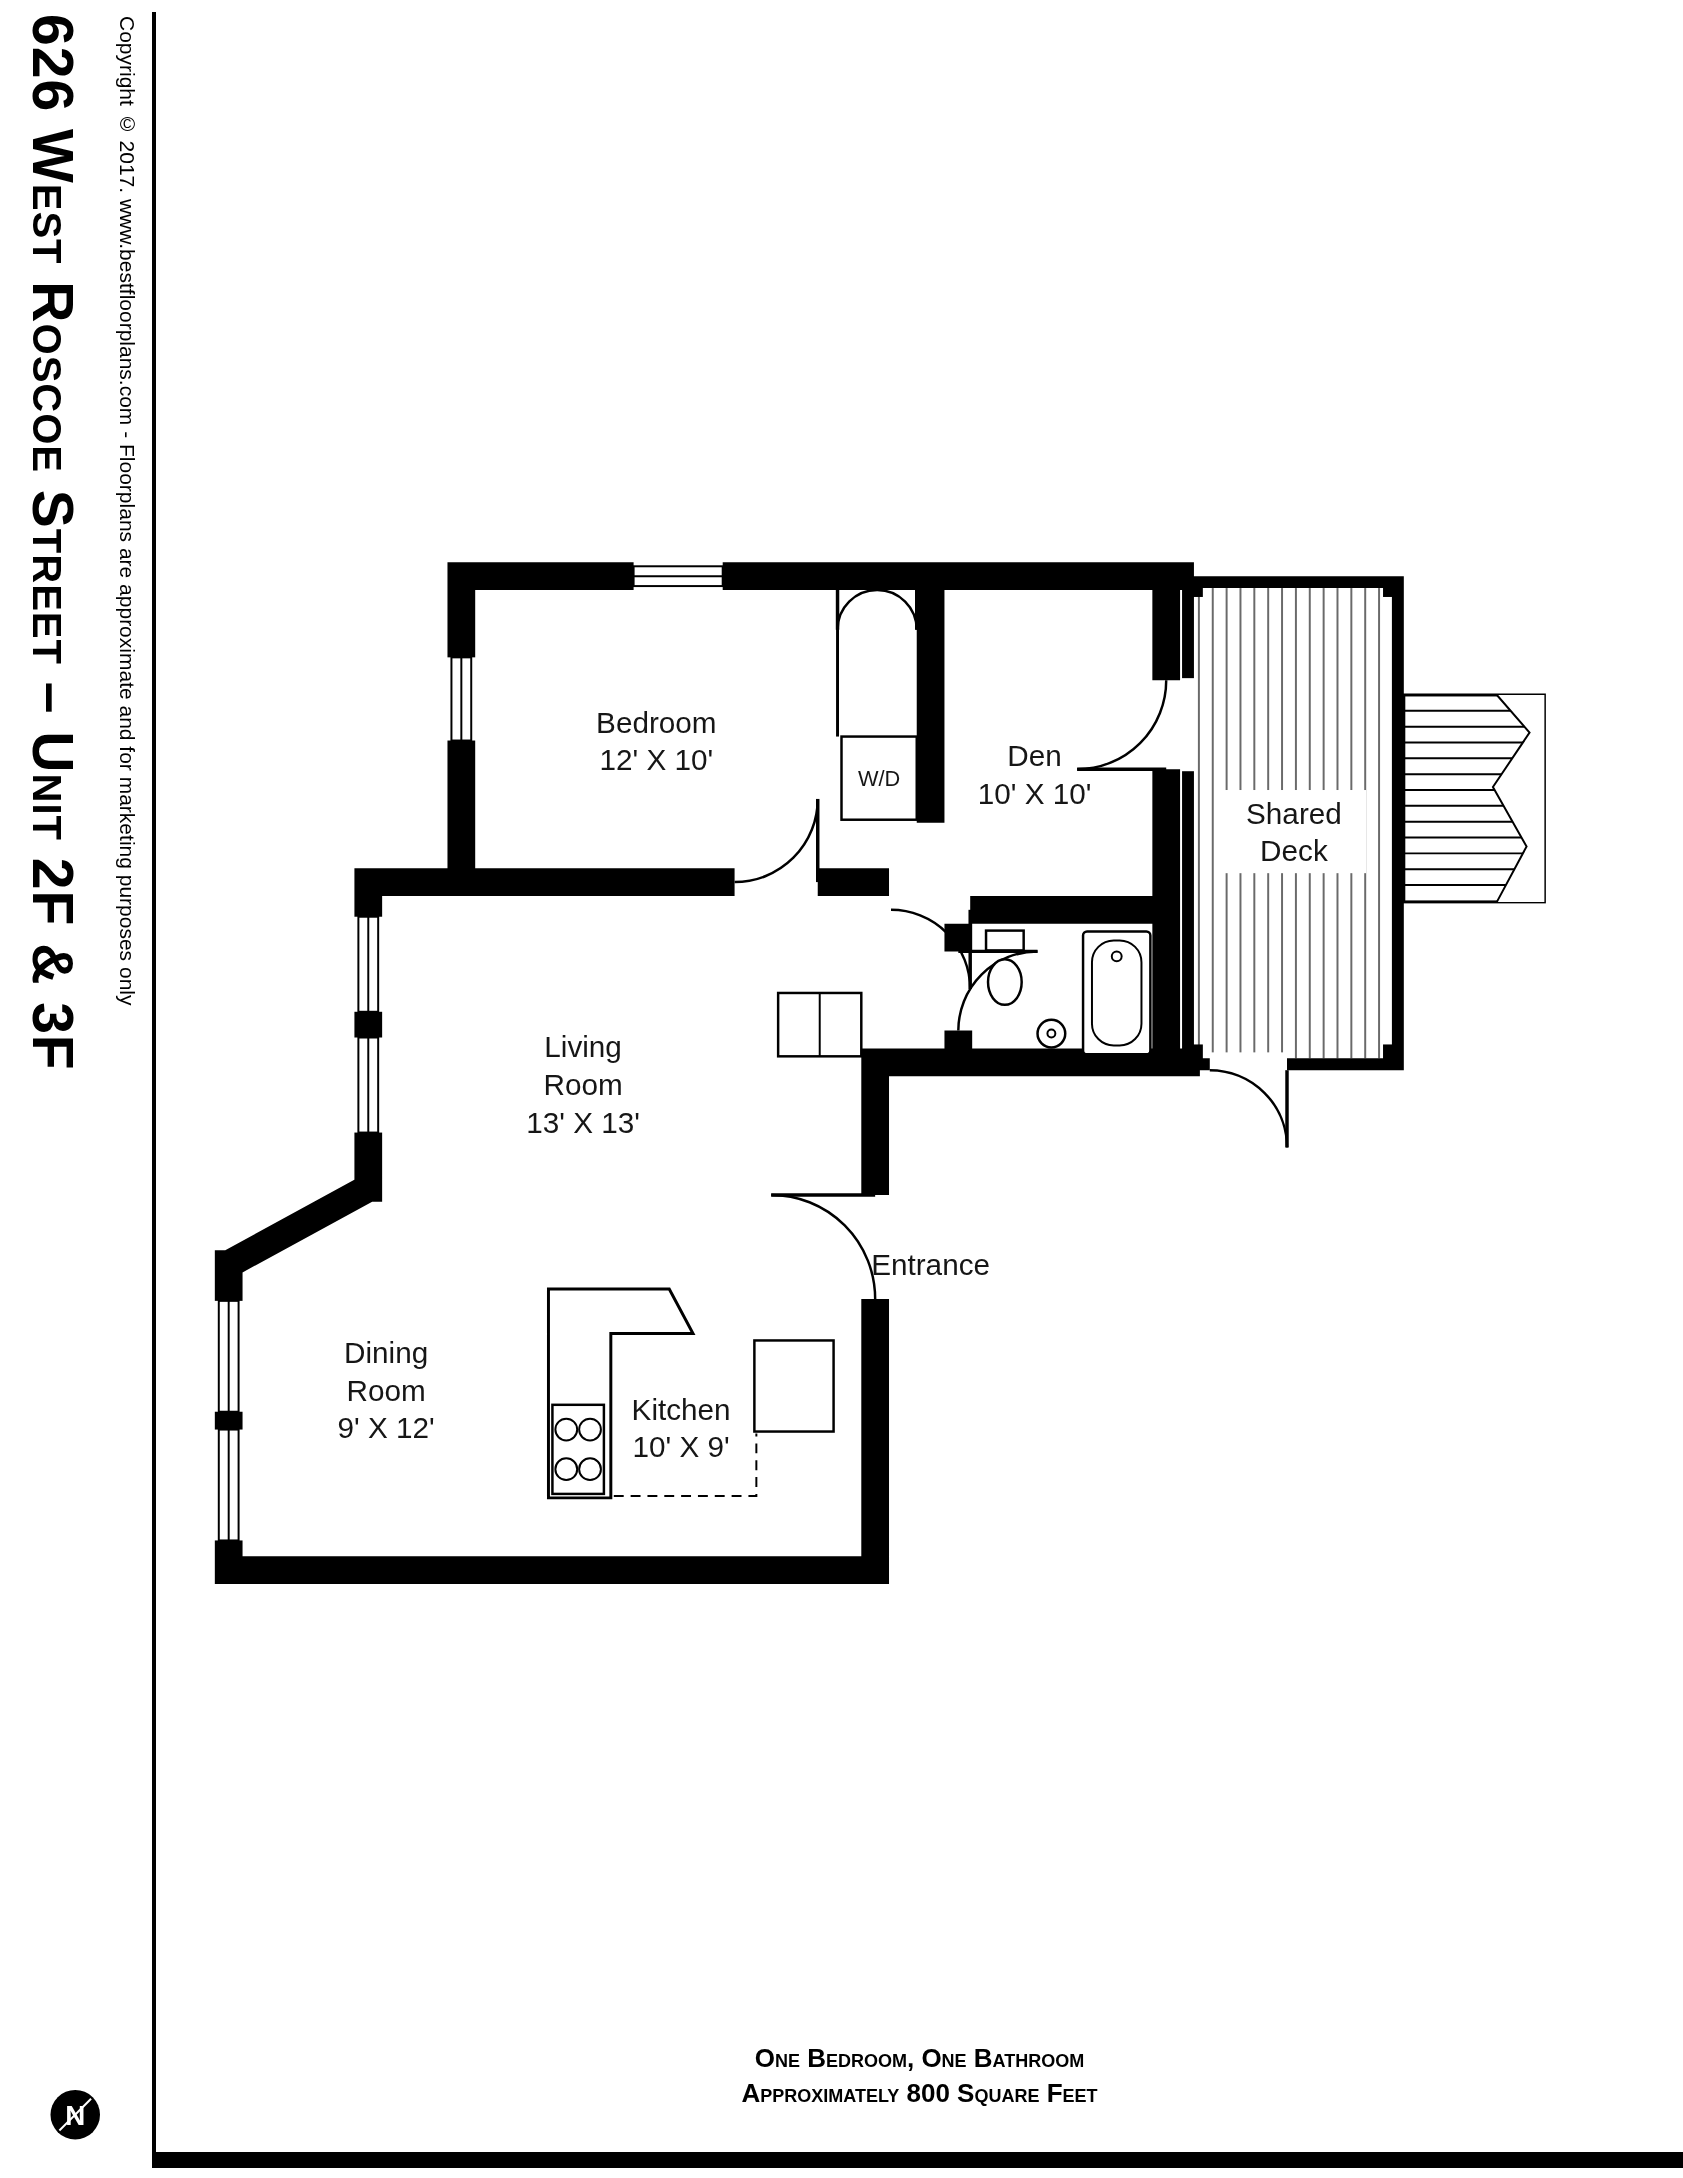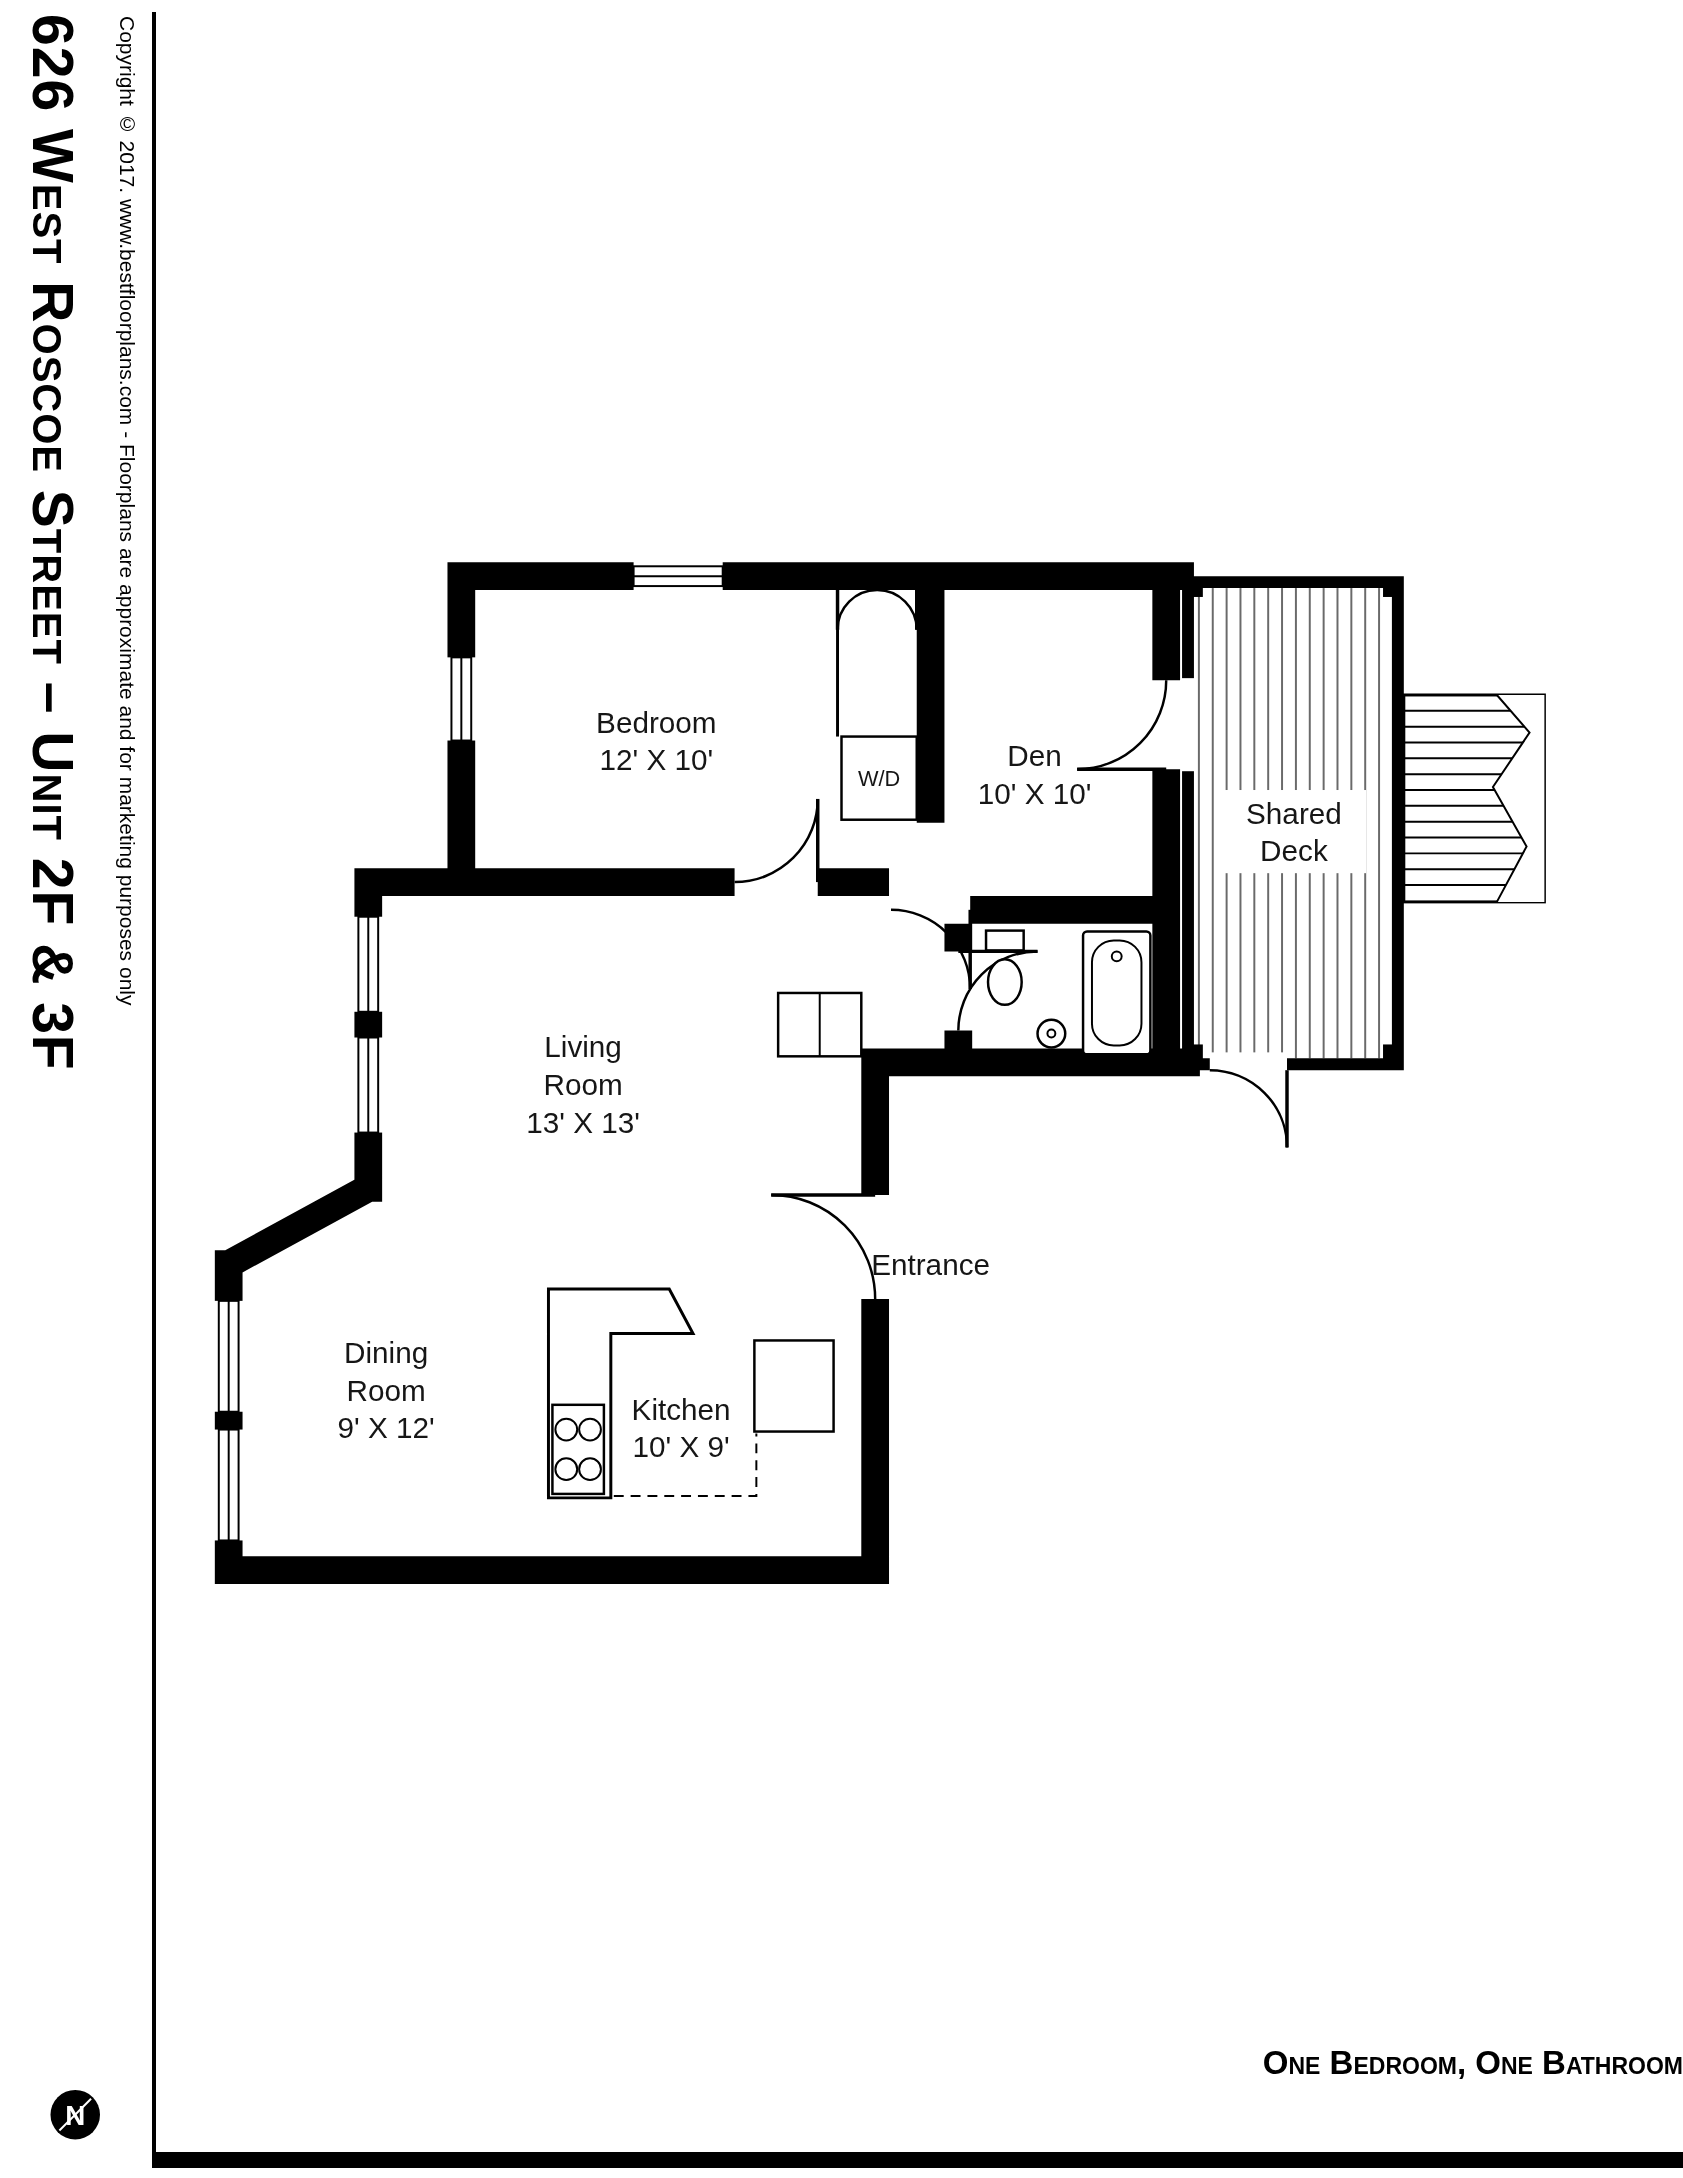--- a/index.html
+++ b/index.html
@@ -15,22 +15,22 @@
   .side-copyright {
     position:absolute; left:115px; top:16px;
     writing-mode:vertical-rl;
     font-size:21px; color:#000; white-space:nowrap;
   }
   .divider { position:absolute; left:152px; top:12px; width:4px; height:2156px; background:#000; }
   .bottom-bar { position:absolute; left:156px; top:2152px; width:1527px; height:16px; background:#000; }
 
   .footer {
     position:absolute; left:156px; top:2041px; width:1527px;
-    text-align:right; font-variant:small-caps; font-weight:bold;
-    font-size:33px; color:#000; line-height:1.35;
+    text-align:center; font-variant:small-caps; font-weight:bold;
+    font-size:26px; color:#000; line-height:1.35;
   }
 
   svg.plan { position:absolute; left:0; top:0; }
 
   .wall  { stroke:#000; stroke-width:28; fill:none; }
   .thin  { stroke:#000; stroke-width:3; fill:none; }
   .thin2 { stroke:#000; stroke-width:2; fill:none; }
   .fixture { stroke:#000; stroke-width:2.5; fill:#fff; }
   .arc  { stroke:#000; stroke-width:2.5; fill:none; }
   .leaf { stroke:#000; stroke-width:3.5; fill:none; }
@@ -198,16 +198,17 @@
 
   <g>
     <circle cx="76" cy="2136" r="25" fill="#000"></circle>
     <path d="M60,2152 L92,2120" stroke="#fff" stroke-width="2" fill="none"></path>
     <text class="north" x="76" y="2146">N</text>
   </g>
 </svg>
 
 <div class="footer">
   <div>One Bedroom, One Bathroom</div>
+  <div>Approximately 800 Square Feet</div>
 </div>
 
 <div class="bottom-bar"></div>
 
 
 </body></html>

